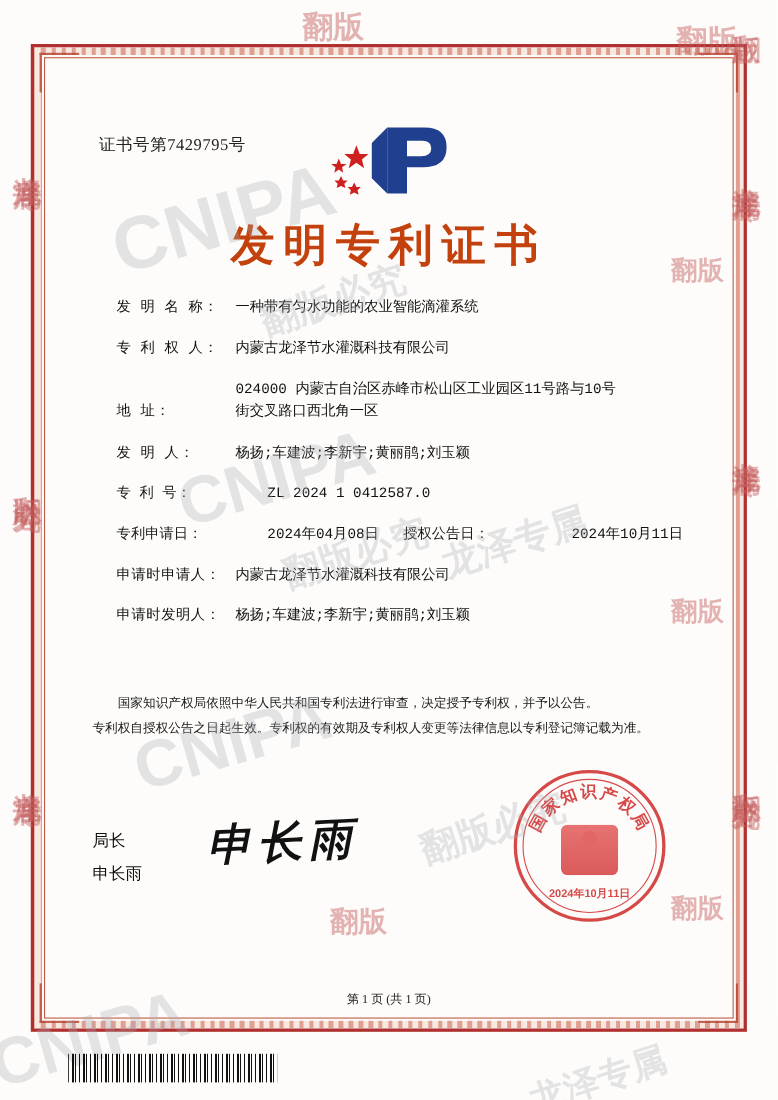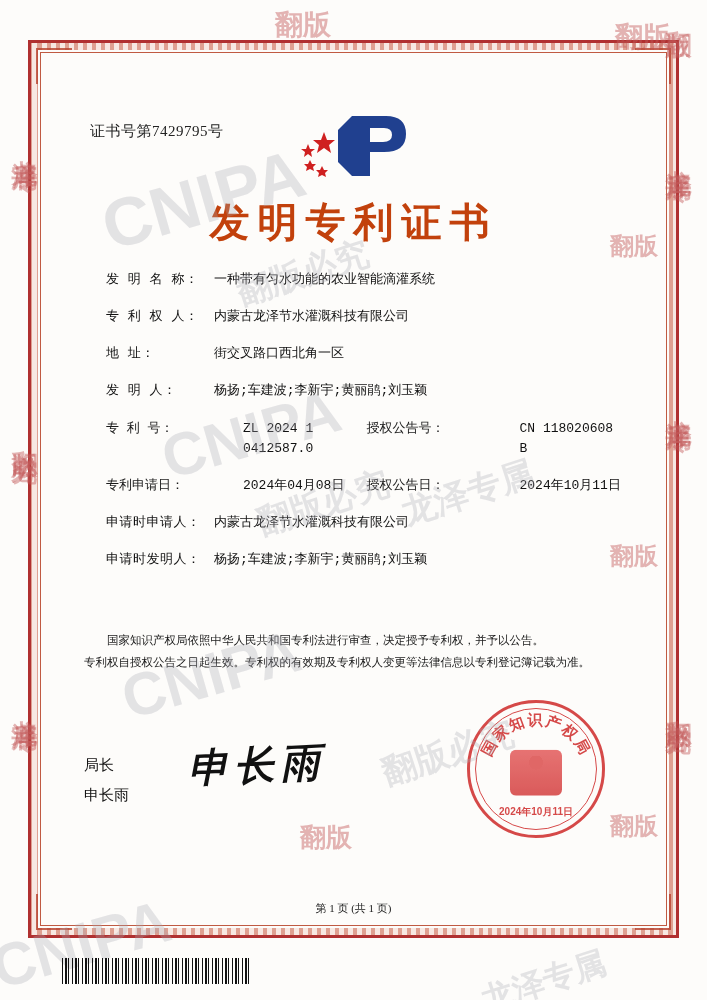--- a/index.html
+++ b/index.html
@@ -375,37 +375,34 @@
       </div>
 
       <div class="frow">
         <div class="flabel">专 利 权 人：</div>
         <div class="fvalue">内蒙古龙泽节水灌溉科技有限公司</div>
       </div>
 
       <div class="frow">
         <div class="flabel">地        址：</div>
         <div class="fvalue">
+          <span>024000 内蒙古自治区赤峰市松山区工业园区11号路与10号</span>
           <span class="line2">街交叉路口西北角一区</span>
         </div>
       </div>
 
       <div class="frow">
         <div class="flabel spread">发 明 人：</div>
         <div class="fvalue">杨扬;车建波;李新宇;黄丽鹃;刘玉颖</div>
       </div>
 
       <div class="frow split">
         <div class="half">
           <div class="flabel2">专 利 号：</div>
           <div class="fvalue">ZL 2024 1 0412587.0</div>
-        </div>
-        <div class="half">
-          <div class="flabel2 wide">授权公告号：</div>
-          <div class="fvalue">CN 118020608 B</div>
         </div>
       </div>
 
       <div class="frow split">
         <div class="half">
           <div class="flabel2">专利申请日：</div>
           <div class="fvalue">2024年04月08日</div>
         </div>
         <div class="half">
           <div class="flabel2 wide">授权公告日：</div>

